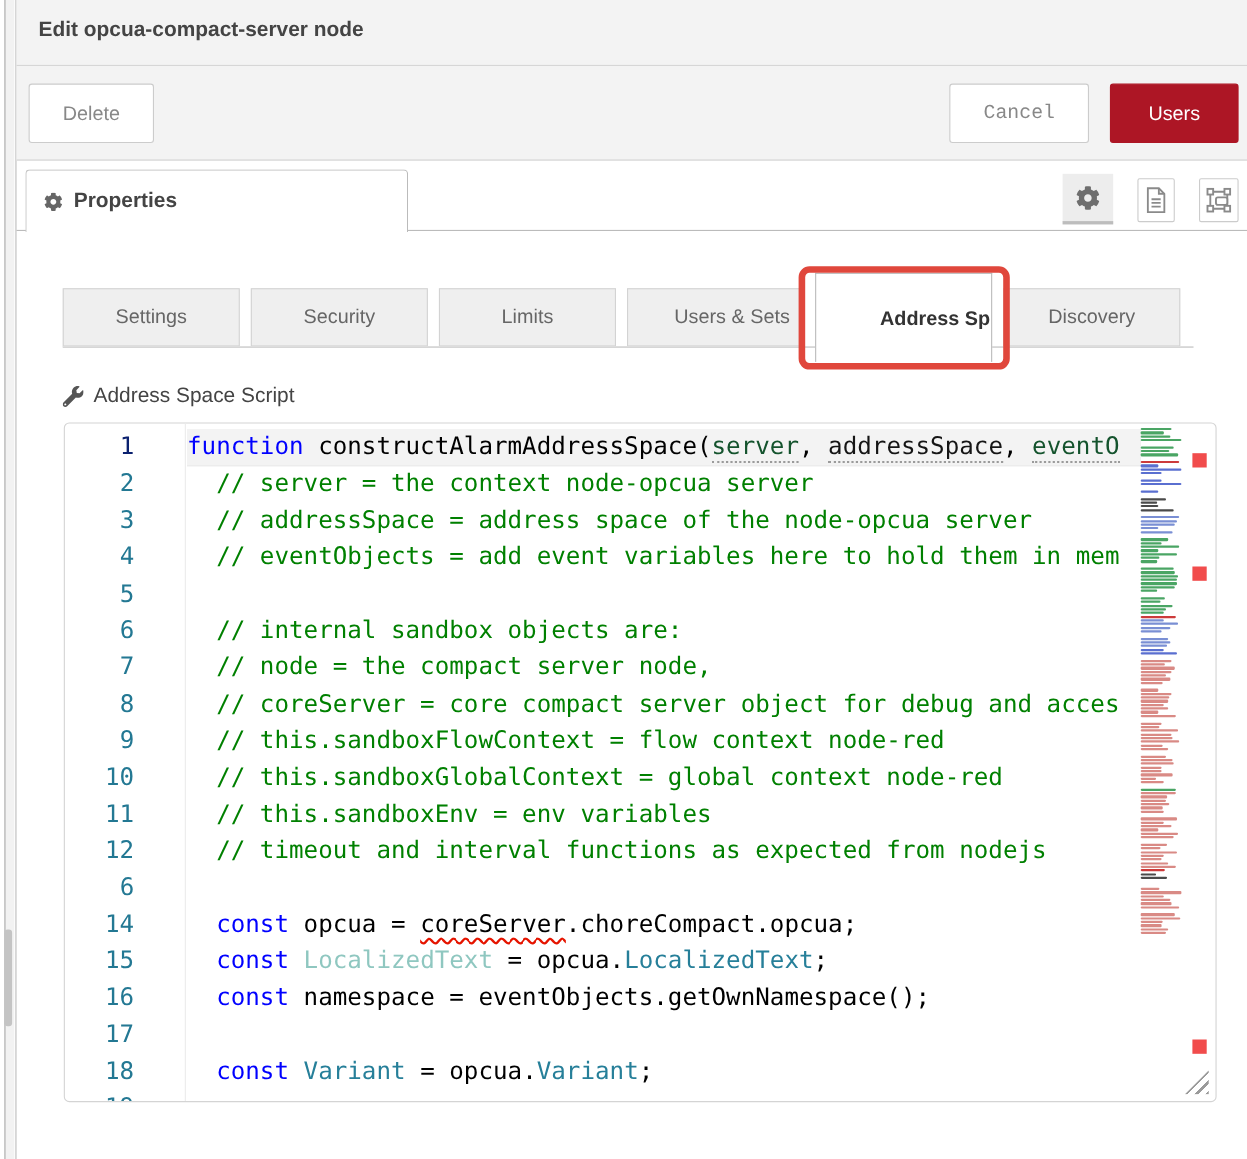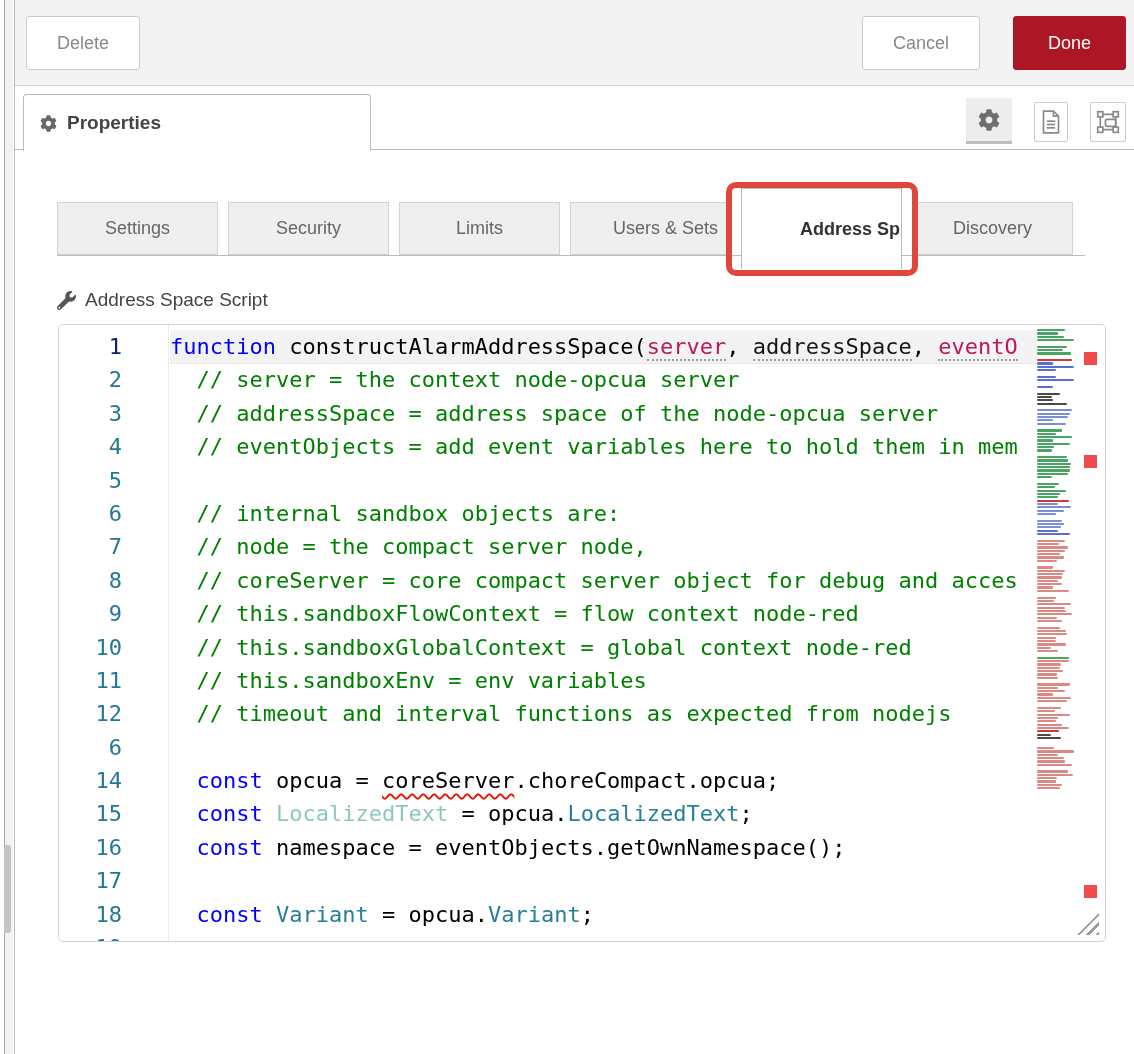--- a/index.html
+++ b/index.html
@@ -20,21 +20,21 @@
   .tray-header { height:60px; background:#f3f3f3; border-bottom:1px solid #d6d6d6;
                  padding:17px 20px 0 20px; }
   .tray-title { font-size:19px; font-weight:bold; color:#444; }
 
   .tray-toolbar { position:relative; height:86px; background:#f3f3f3;
                   border-bottom:1px solid #d2d2d2; }
   .btn { position:absolute; top:16px; height:54px; font-size:18px; border-radius:3px;
          padding:0 30px; cursor:pointer; background:#fff; border:1px solid #ccc;
          color:#888; font-family:"Liberation Sans",sans-serif; }
   .btn-delete { left:11px; }
-  .btn-cancel { right:154px; }
+  .btn-cancel { right:144px;font-family:Liberation Mono, monospace; }
   .btn-done   { right:8px; background:var(--brand-red); border-color:var(--brand-red);
                 color:#fff; padding:0 34px; }
 
   
   .ptab-row { position:relative; height:60px; border-bottom:1px solid #bbb; margin-top:4px; }
   .ptab { position:absolute; left:8px; top:4px; height:57px; width:348px; background:#fff;
           border:1px solid #bbb; border-bottom:none; border-radius:4px 4px 0 0; z-index:2;
           display:flex; align-items:center; padding-left:16px; gap:10px;
           font-size:19px; font-weight:bold; color:#444; }
   .ptab svg { flex:0 0 auto; }
@@ -74,21 +74,21 @@
   .gutter .ln { height:33.4px; line-height:33.4px; text-align:right; padding-right:46px;
                 color:var(--ln-color); }
   .gutter .ln.active { color:var(--ln-active); }
   .code-area { position:absolute; left:111px; top:5px; right:68px; bottom:0; overflow:hidden; }
   .code-line { height:33.4px; line-height:33.4px; white-space:pre; color:var(--code-plain); }
   .code-line.hl { background:#f3f3f3; box-shadow:0 1px 0 #e8e8e8, 0 -1px 0 #e8e8e8; }
   .tk-kw { color:var(--code-keyword); }
   .tk-cm { color:var(--code-comment); }
   .tk-ty { color:var(--code-type); }
   .tk-tyl{ color:var(--code-type-light); }
-  .tk-pm { color:#be185d; border-bottom:2px dotted #9b9b9b; }
+  .tk-pm { color:#14532d; border-bottom:2px dotted #9b9b9b; }
   .tk-pmb{ color:#151515; border-bottom:2px dotted #9b9b9b; }
   .tk-er { text-decoration:underline wavy var(--code-error);
            text-decoration-thickness:2px; text-underline-offset:5px; }
 
   .minimap { position:absolute; right:30px; top:4px; width:38px; height:536px; cursor:pointer; }
   .mm-row { height:3.35px; }
   .mm-row i { display:block; height:2.2px; border-radius:1px; }
 
   .ruler { position:absolute; right:0; top:0; width:30px; height:100%; }
   .marker { position:absolute; left:9px; width:13px; height:13px; background:var(--marker-red); }
@@ -100,25 +100,28 @@
 </head>
 <body>
 
 <div class="edge">
   <div class="inner"></div>
   <div class="mini-scroll"></div>
 </div>
 
 <div class="tray">
 
+  <div class="tray-header">
+    <div class="tray-title">Edit opcua-compact-server node</div>
+  </div>
 
   <div class="tray-toolbar">
     <button class="btn btn-delete">Delete</button>
     <button class="btn btn-cancel">Cancel</button>
-    <button class="btn btn-done">Done</button>
+    <button class="btn btn-done">Users</button>
   </div>
 
   <div class="ptab-row">
     <div class="ptab">
       <svg width="17" height="17" viewBox="0 0 512 512" fill="#666">
           <path d="M487.4 315.7l-42.6-24.6c4.3-23.2 4.3-47 0-70.2l42.6-24.6c4.9-2.8 7.1-8.6 5.5-14-11.1-35.6-30-67.8-54.7-94.6-3.8-4.1-10-5.1-14.8-2.3L380.8 110c-17.9-15.4-38.5-27.3-60.8-35.1V25.8c0-5.6-3.9-10.5-9.4-11.7-36.7-8.2-74.3-7.8-109.2 0-5.5 1.2-9.4 6.1-9.4 11.7V75c-22.2 7.9-42.8 19.8-60.8 35.1L88.7 85.5c-4.9-2.8-11-1.9-14.8 2.3-24.7 26.7-43.6 58.9-54.7 94.6-1.7 5.4.6 11.2 5.5 14L67.3 221c-4.3 23.2-4.3 47 0 70.2l-42.6 24.6c-4.9 2.8-7.1 8.6-5.5 14 11.1 35.6 30 67.8 54.7 94.6 3.8 4.1 10 5.1 14.8 2.3l42.6-24.6c17.9 15.4 38.5 27.3 60.8 35.1v49.2c0 5.6 3.9 10.5 9.4 11.7 36.7 8.2 74.3 7.8 109.2 0 5.5-1.2 9.4-6.1 9.4-11.7v-49.2c22.2-7.9 42.8-19.8 60.8-35.1l42.6 24.6c4.9 2.8 11 1.9 14.8-2.3 24.7-26.7 43.6-58.9 54.7-94.6 1.5-5.5-.7-11.3-5.6-14.1zM256 336c-44.1 0-80-35.9-80-80s35.9-80 80-80 80 35.9 80 80-35.9 80-80 80z"></path>
         </svg>
       <span>Properties</span>
     </div>
     <div class="icon-btn gear-btn">

